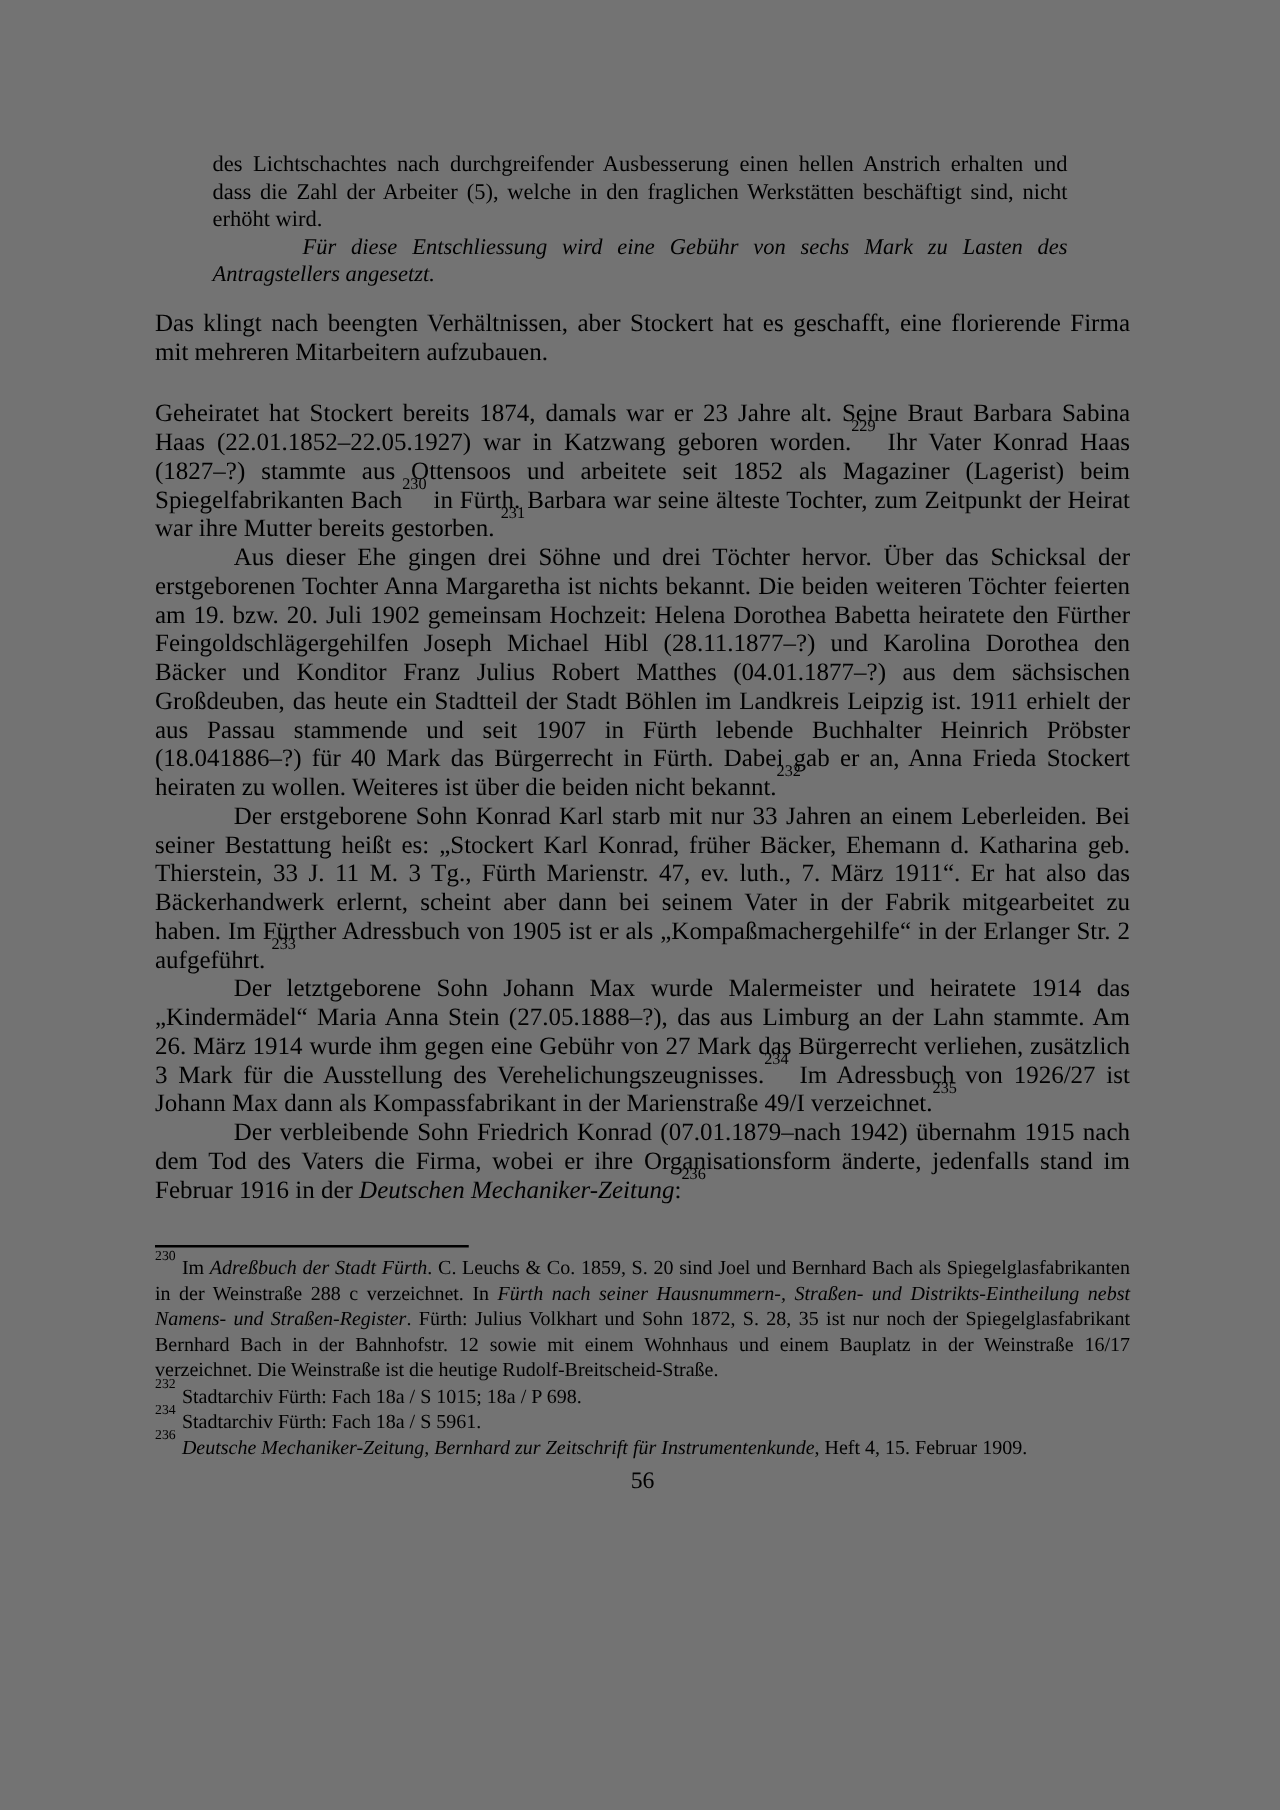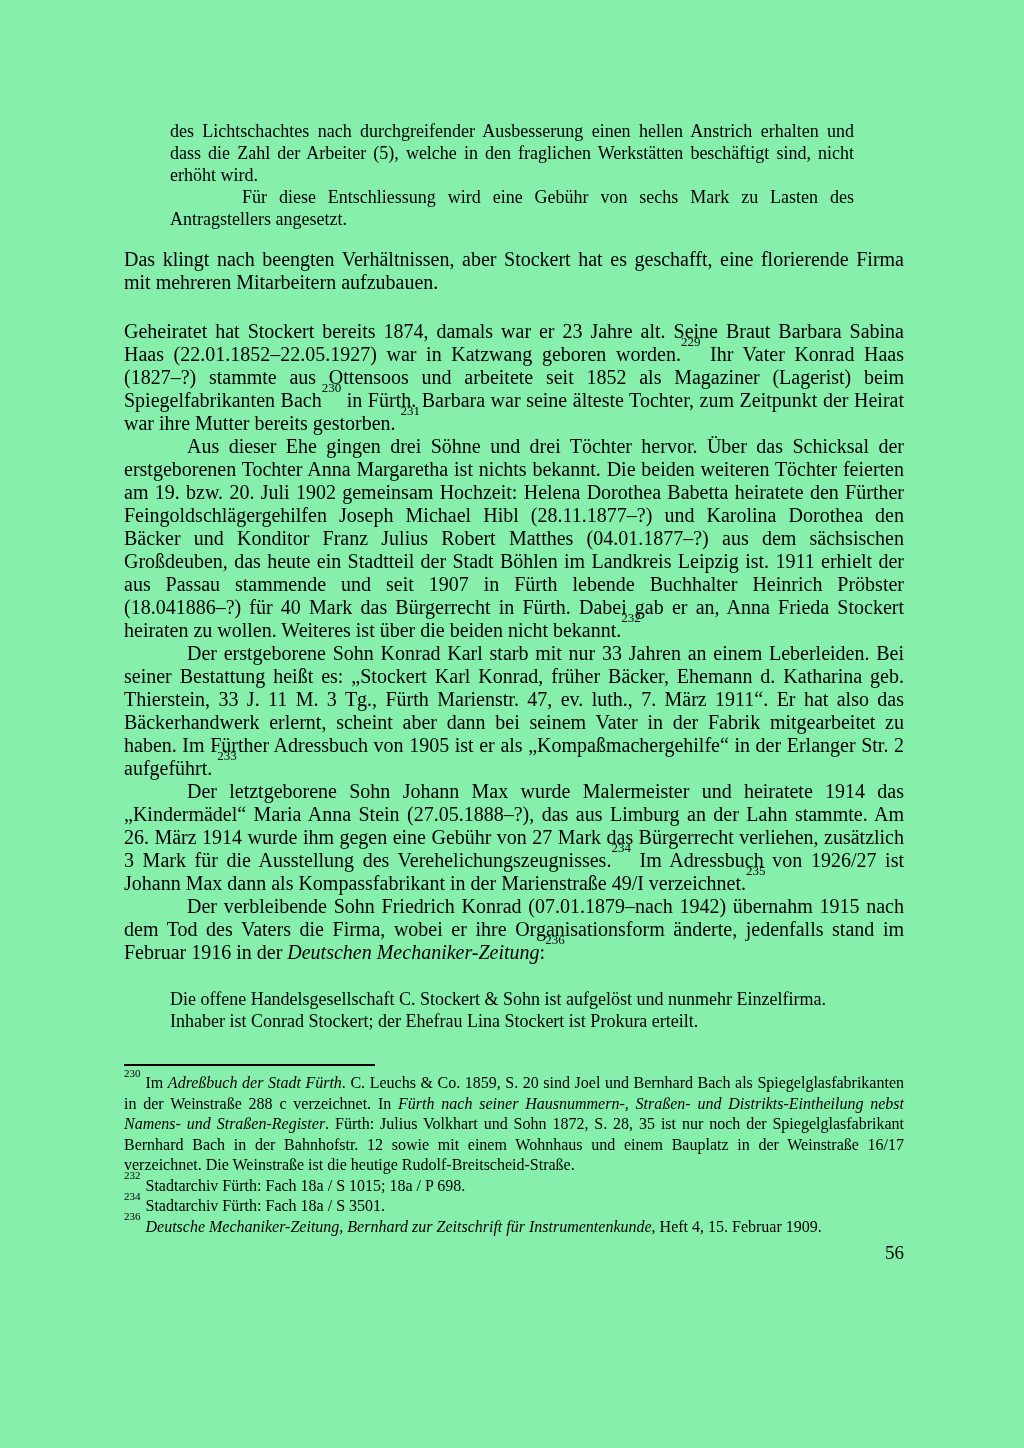--- a/index.html
+++ b/index.html
@@ -1,41 +1,41 @@
 <!DOCTYPE html>
 <html lang="de"><head>
 <meta charset="utf-8">
 <style>
   html, body { margin: 0; padding: 0; background: #ffffff; }
   .page {
     position: relative;
     width: 1024px;
     height: 1448px;
-    background: #86efac;
+    background: #737373;
     color: #000000;
     font-family: "Liberation Serif", "DejaVu Serif", serif;
     overflow: hidden;
   }
   .content {
     position: absolute;
     left: 124px;
     top: 120px;
     width: 780px;
   }
   
   .quote {
     margin-left: 46px;
     margin-right: 50px;
     font-size: 18px;
     line-height: 22px;
   }
   .quote-top { text-align: justify; margin-bottom: 18px; }
   .quote-bottom { margin-top: 24px; text-align: left; }
   .q-p { margin: 0; }
-  .q-indent { text-indent: 72px; }
+  .q-indent { text-indent: 72px; font-style: italic; }
   
   .body-p {
     margin: 0;
     font-size: 20px;
     line-height: 23px;
     text-align: justify;
   }
   .p-standalone { margin-bottom: 26px; }
   .indent { text-indent: 63px; }
   
@@ -61,21 +61,21 @@
   .fn .fn-num {
     font-size: 11px;
     line-height: 0;
     position: relative;
     top: -5px;
     margin-right: 5px;
   }
   .fn span, .fn i { }
   .page-number {
     margin-top: 5px;
-    text-align: right;
+    text-align: center;
     font-size: 19px;
   }
 </style>
 </head>
 <body>
 
 <div class="page">
   <div class="content">
 
     <div class="quote quote-top">
@@ -88,29 +88,26 @@
     <p class="body-p"><span>Geheiratet hat Stockert bereits 1874, damals war er 23 Jahre alt. Seine Braut Barbara Sabina Haas (22.01.1852–22.05.1927) war in Katzwang geboren worden.</span><sup>229</sup><span> Ihr Vater Konrad Haas (1827–?) stammte aus Ottensoos und arbeitete seit 1852 als Magaziner (Lagerist) beim Spiegelfabrikanten Bach</span><sup>230</sup><span> in Fürth. Barbara war seine älteste Tochter, zum Zeitpunkt der Heirat war ihre Mutter bereits gestorben. </span><sup>231</sup></p>
 
     <p class="body-p indent"><span>Aus dieser Ehe gingen drei Söhne und drei Töchter hervor. Über das Schicksal der erstgeborenen Tochter Anna Margaretha ist nichts bekannt. Die beiden weiteren Töchter feierten am 19. bzw. 20. Juli 1902 gemeinsam Hochzeit: Helena Dorothea Babetta heiratete den Fürther Feingoldschlägergehilfen Joseph Michael Hibl (28.11.1877–?) und Karolina Dorothea den Bäcker und Konditor Franz Julius Robert Matthes (04.01.1877–?) aus dem sächsischen Großdeuben, das heute ein Stadtteil der Stadt Böhlen im Landkreis Leipzig ist. 1911 erhielt der aus Passau stammende und seit 1907 in Fürth lebende Buchhalter Heinrich Pröbster (18.041886–?) für 40 Mark das Bürgerrecht in Fürth. Dabei gab er an, Anna Frieda Stockert heiraten zu wollen. Weiteres ist über die beiden nicht bekannt.</span><sup>232</sup></p>
 
     <p class="body-p indent"><span>Der erstgeborene Sohn Konrad Karl starb mit nur 33 Jahren an einem Leberleiden. Bei seiner Bestattung heißt es: „Stockert Karl Konrad, früher Bäcker, Ehemann d. Katharina geb. Thierstein, 33 J. 11 M. 3 Tg., Fürth Marienstr. 47, ev. luth., 7. März 1911“. Er hat also das Bäckerhandwerk erlernt, scheint aber dann bei seinem Vater in der Fabrik mitgearbeitet zu haben. Im Fürther Adressbuch von 1905 ist er als „Kompaßmachergehilfe“ in der Erlanger Str. 2 aufgeführt. </span><sup>233</sup></p>
 
     <p class="body-p indent"><span>Der letztgeborene Sohn Johann Max wurde Malermeister und heiratete 1914 das „Kindermädel“ Maria Anna Stein (27.05.1888–?), das aus Limburg an der Lahn stammte. Am 26. März 1914 wurde ihm gegen eine Gebühr von 27 Mark das Bürgerrecht verliehen, zusätzlich 3 Mark für die Ausstellung des Verehelichungszeugnisses.</span><sup>234</sup><span> Im Adressbuch von 1926/27 ist Johann Max dann als Kompassfabrikant in der Marienstraße 49/I verzeichnet.</span><sup>235</sup></p>
 
     <p class="body-p indent"><span>Der verbleibende Sohn Friedrich Konrad (07.01.1879–nach 1942) übernahm 1915 nach dem Tod des Vaters die Firma, wobei er ihre Organisationsform änderte, jedenfalls stand im Februar 1916 in der </span><i>Deutschen Mechaniker-Zeitung</i><span>:</span><sup>236</sup></p>
 
-    <div class="quote quote-bottom">
-      <p class="q-p"><span>Die offene Handelsgesellschaft C. Stockert &amp; Sohn ist aufgelöst und nunmehr Einzelfirma. Inhaber ist Conrad Stockert; der Ehefrau Lina Stockert ist Prokura erteilt.</span></p>
-    </div>
 
     <div class="footnote-sep"></div>
 
     <div class="footnotes">
       <p class="fn"><sup class="fn-num">230</sup><span><span>Im </span><i>Adreßbuch der Stadt Fürth</i><span>. C. Leuchs &amp; Co. 1859, S. 20 sind Joel und Bernhard Bach als Spiegelglasfabrikanten in der Weinstraße 288 c verzeichnet. In </span><i>Fürth nach seiner Hausnummern-, Straßen- und Distrikts-Eintheilung nebst Namens- und Straßen-Register</i><span>. Fürth: Julius Volkhart und Sohn 1872, S. 28, 35 ist nur noch der Spiegelglasfabrikant Bernhard Bach in der Bahnhofstr. 12 sowie mit einem Wohnhaus und einem Bauplatz in der Weinstraße 16/17 verzeichnet. Die Weinstraße ist die heutige Rudolf-Breitscheid-Straße.</span></span></p>
       <p class="fn"><sup class="fn-num">232</sup><span><span>Stadtarchiv Fürth: Fach 18a / S 1015; 18a / P 698.</span></span></p>
-      <p class="fn"><sup class="fn-num">234</sup><span><span>Stadtarchiv Fürth: Fach 18a / S 3501.</span></span></p>
+      <p class="fn"><sup class="fn-num">234</sup><span><span>Stadtarchiv Fürth: Fach 18a / S 5961.</span></span></p>
       <p class="fn"><sup class="fn-num">236</sup><span><i>Deutsche Mechaniker-Zeitung, Bernhard zur Zeitschrift für Instrumentenkunde</i><span>, Heft 4, 15. Februar 1909.</span></span></p>
     </div>
 
     <div class="page-number">56</div>
 
   </div>
 </div>
 
 </body></html>

